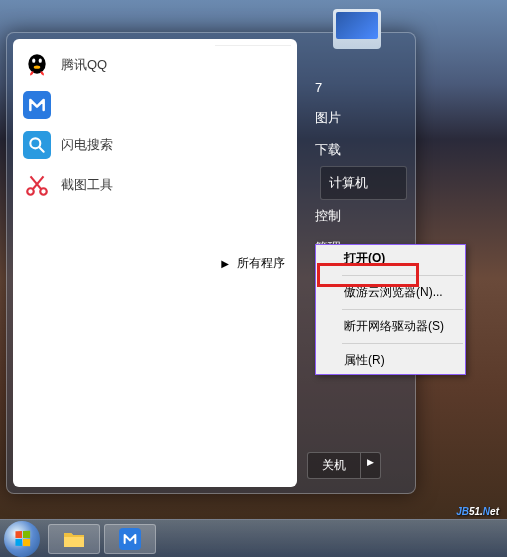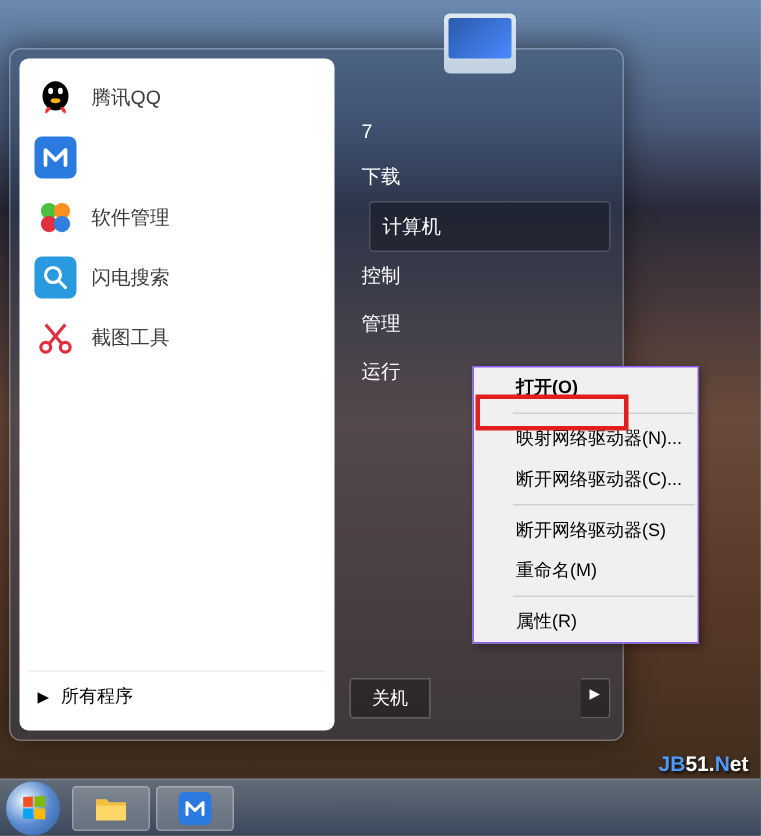--- a/index.html
+++ b/index.html
@@ -16,44 +16,45 @@
       position: absolute;
       inset: 0;
       background: linear-gradient(180deg, #6b8ab0 0%, #4a5a7a 15%, #2a2a3a 25%, #6a4a3a 50%, #5a3a2a 70%, #3a2a1a 100%);
     }
     .watermark {
       position: absolute;
       bottom: 40px;
       right: 8px;
       color: #fff;
       font-weight: bold;
-      font-size: 14px;
+      font-size: 10px;
       text-shadow: 1px 1px 2px rgba(0,0,0,0.8);
+      font-style: italic;
     }
     .watermark .blue { color: #4a9aff; }
     .start-menu {
       position: absolute;
       left: 6px;
       top: 32px;
       width: 410px;
       height: 462px;
       display: flex;
       border-radius: 8px;
       overflow: visible;
       background: rgba(50,70,100,0.4);
       border: 1px solid rgba(255,255,255,0.3);
       box-shadow: 0 0 20px rgba(0,0,0,0.5);
     }
     .left-panel {
-      width: 210px;
+      width: 284px;
       background: #fff;
       border-radius: 6px;
       margin: 6px 2px 6px 6px;
       display: flex;
-      flex-direction: column;
+      flex-direction: row;
       padding: 6px;
       gap: 20px;
     }
     .app-list { flex: 1; }
     .app-item {
       display: flex;
       align-items: center;
       padding: 6px 4px;
       cursor: pointer;
       border-radius: 3px;
@@ -114,21 +115,21 @@
     .right-item.highlighted {
       background: rgba(0,0,0,0.3);
       border: 1px solid rgba(255,255,255,0.2);
       border-radius: 3px;
       margin-left: 13px;
     }
     .shutdown-row {
       display: flex;
       margin-top: auto;
       margin-bottom: 4px;
-      justify-content: space-between;
+      justify-content: flex-start;
     }
     .shutdown-btn {
       background: rgba(0,0,0,0.3);
       border: 1px solid rgba(255,255,255,0.25);
       color: #fff;
       padding: 4px 14px;
       border-radius: 3px 0 0 3px;
       cursor: pointer;
       font-size: 12px;
     }
@@ -249,31 +250,20 @@
         <span class="app-label">腾讯QQ</span>
       </div>
       <div class="app-item">
         <div class="app-icon" style="background:#2a7ae0;border-radius:5px;">
           <svg viewBox="0 0 24 24" width="20" height="20">
               <path d="M4 18 L4 6 L12 14 L20 6 L20 18" stroke="#fff" stroke-width="3" fill="none" stroke-linejoin="round" stroke-linecap="round"></path>
             </svg>
         </div>
       </div>
       <div class="app-item">
-        <div class="app-icon">
-          <svg viewBox="0 0 24 24" width="26" height="26">
-              <circle cx="8" cy="8" r="5" fill="#4ac040"></circle>
-              <circle cx="16" cy="8" r="5" fill="#ff9020"></circle>
-              <circle cx="8" cy="16" r="5" fill="#e03040"></circle>
-              <circle cx="16" cy="16" r="5" fill="#3080e0"></circle>
-            </svg>
-        </div>
-        <span class="app-label">软件管理</span>
-      </div>
-      <div class="app-item">
         <div class="app-icon" style="background:#2a9ae0;border-radius:5px;">
           <svg viewBox="0 0 24 24" width="20" height="20">
               <circle cx="10" cy="10" r="6" stroke="#fff" stroke-width="2.5" fill="none"></circle>
               <line x1="15" y1="15" x2="20" y2="20" stroke="#fff" stroke-width="2.5" stroke-linecap="round"></line>
             </svg>
         </div>
         <span class="app-label">闪电搜索</span>
       </div>
       <div class="app-item">
         <div class="app-icon">
@@ -294,41 +284,40 @@
   </div>
 
   <div class="right-panel">
     <div class="user-pic">
       <div class="monitor-icon">
         <div class="monitor-screen"></div>
       </div>
     </div>
     <div class="right-items">
       <div class="right-item"><span>7</span></div>
+      <div class="right-item"><span>图片</span></div>
       <div class="right-item"><span>下载</span></div>
       <div class="right-item highlighted"><span>计算机</span></div>
       <div class="right-item"><span>控制</span></div>
       <div class="right-item"><span>管理</span></div>
       <div class="right-item"><span>运行</span></div>
     </div>
     <div class="shutdown-row">
       <div class="shutdown-btn"><span>关机</span></div>
       <div class="shutdown-arrow">▶</div>
     </div>
   </div>
 </div>
 
 <div class="context-menu">
   <div class="ctx-item bold"><span>打开(O)</span></div>
   <div class="ctx-sep"></div>
-  <div class="ctx-item"><span>映射网络驱动器(N)...</span></div>
-  <div class="ctx-item"><span>断开网络驱动器(C)...</span></div>
+  <div class="ctx-item"><span>傲游云浏览器(N)...</span></div>
   <div class="ctx-sep"></div>
   <div class="ctx-item"><span>断开网络驱动器(S)</span></div>
-  <div class="ctx-item"><span>重命名(M)</span></div>
   <div class="ctx-sep"></div>
   <div class="ctx-item"><span>属性(R)</span></div>
 </div>
 
 <div class="red-box"></div>
 
 <div class="taskbar">
   <div class="start-orb">
     <div class="win-flag">
       <div></div>

